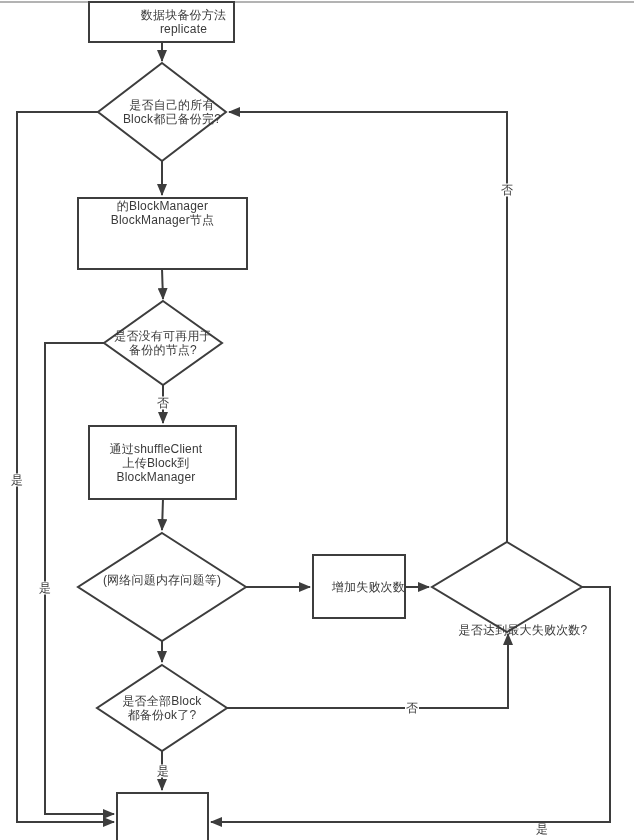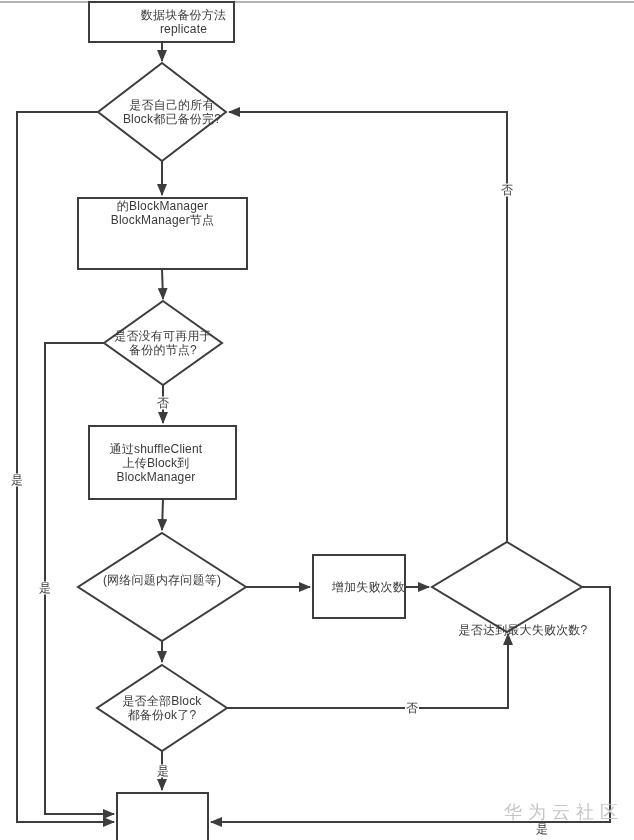--- a/index.html
+++ b/index.html
@@ -97,14 +97,13 @@
         <div>是否达到最大失败次数?</div>
       </div>
       <div class="node-label" style="left: 97px; width: 130px; top: 694px;">
         <div>是否全部Block</div>
         <div>都备份ok了?</div>
       </div>
       <div class="node-label" style="left: 117px; width: 91px; top: 811px; margin-top: 36px;">
         <div>结束</div>
       </div>
     </div>
-  <div class="watermark" style="color: rgb(197, 197, 197);">华为云社区</div>
 </div>
 
 </body></html>

